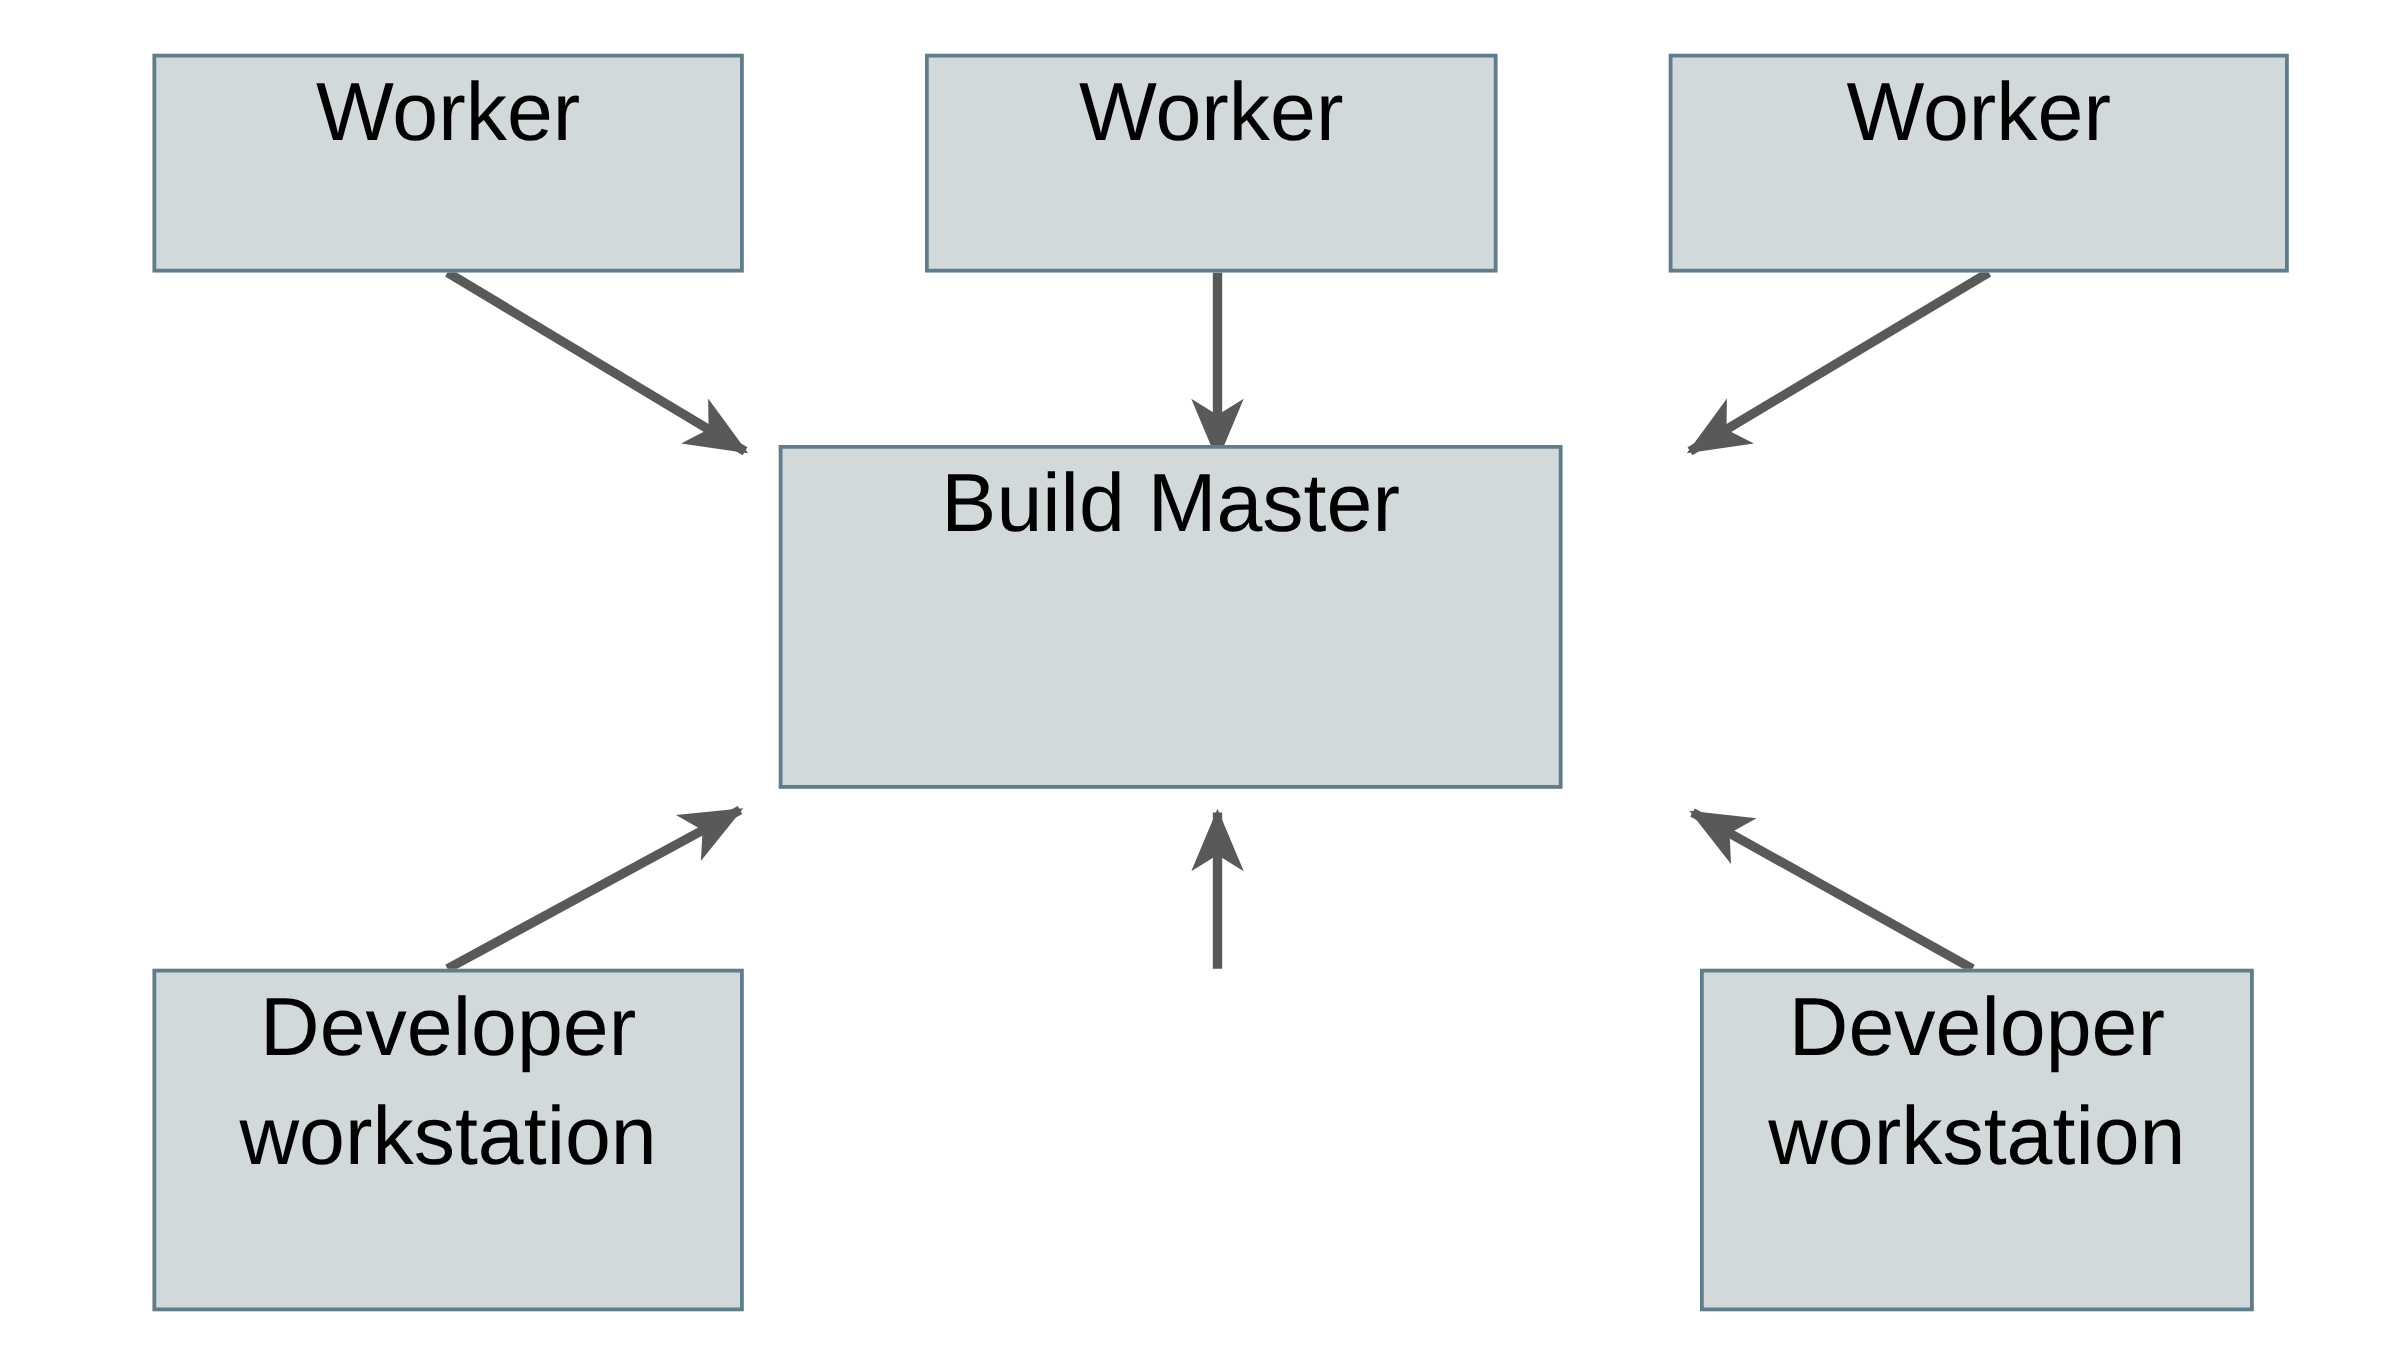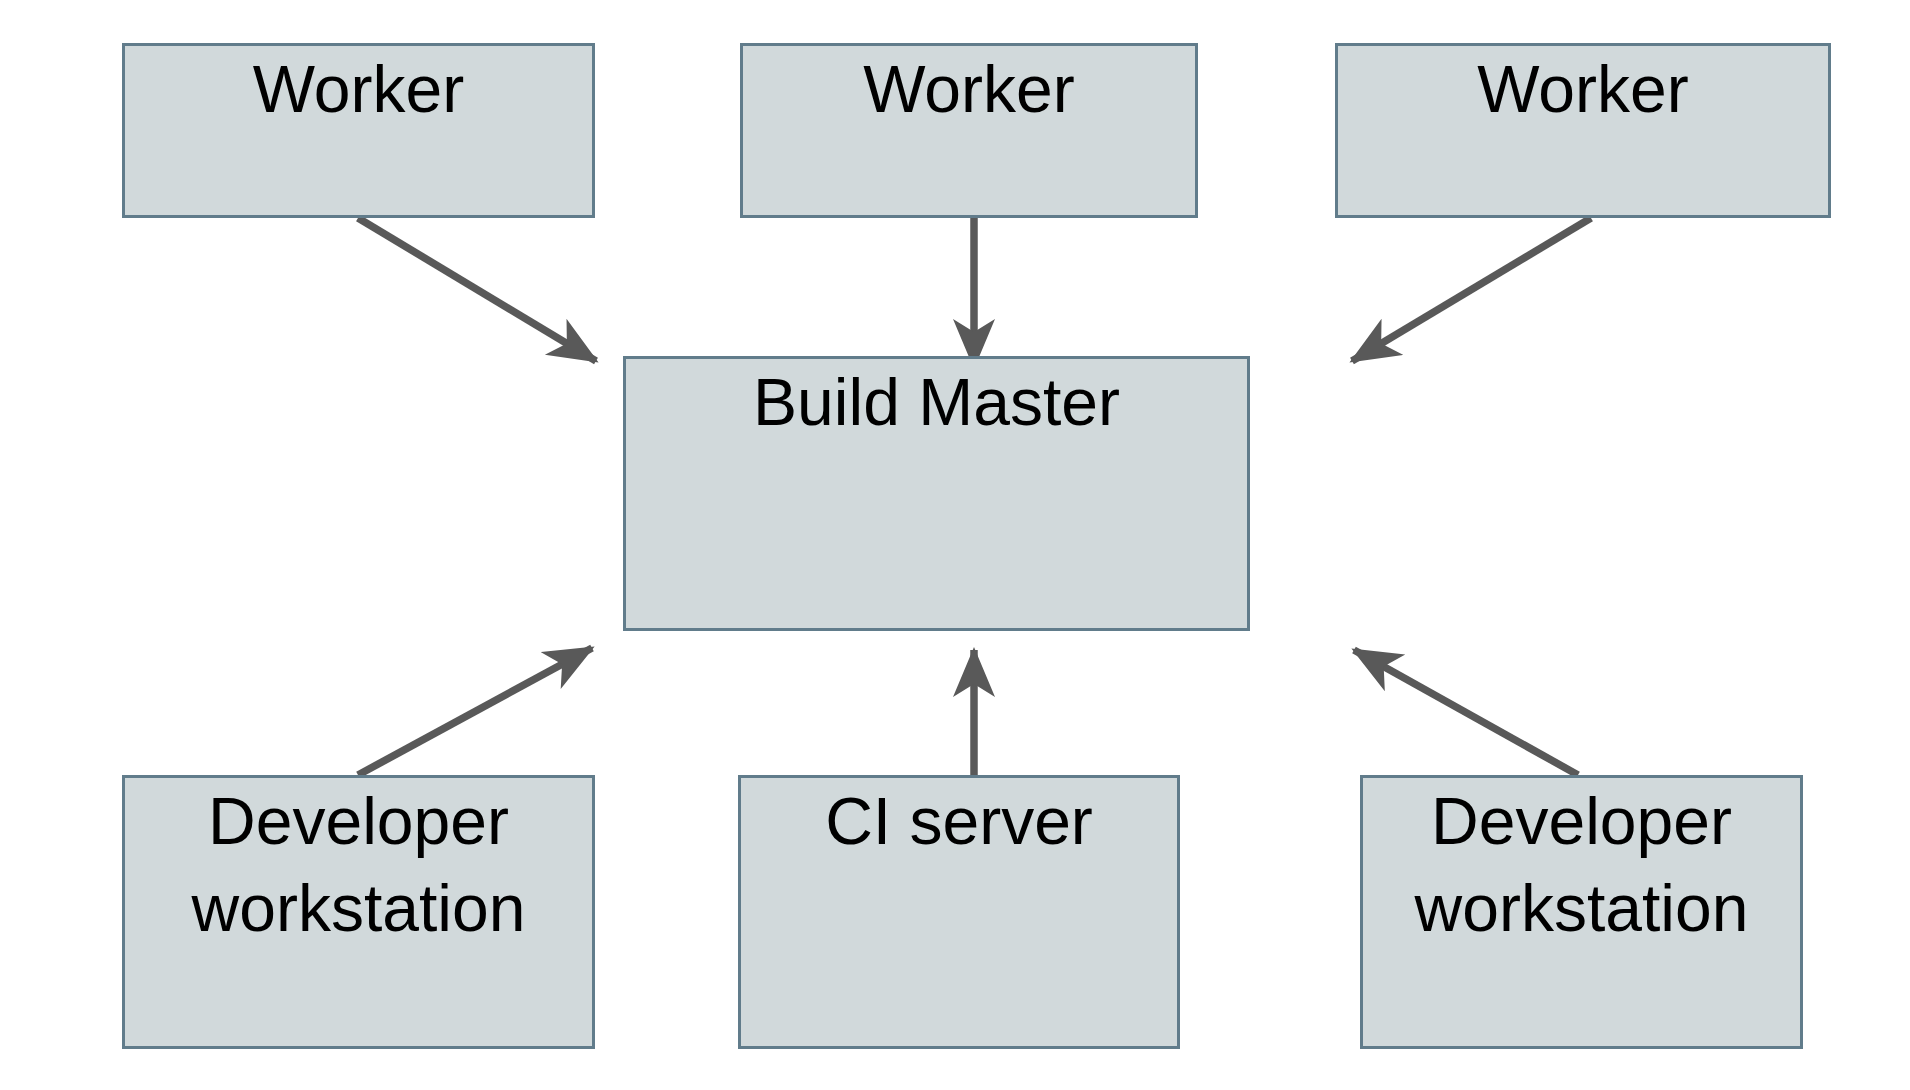--- a/index.html
+++ b/index.html
@@ -69,21 +69,18 @@
   </div>
 
   <div class="node" style="left:583px;  top:356px; width:627px; height:275px;margin-left:40px;">
     <span class="node-label">Build Master</span>
   </div>
 
   <div class="node" style="left:122px;  top:775px; width:473px; height:274px;">
     <span class="node-label">Developer workstation</span>
   </div>
 
-  <div class="node" style="left:738px;  top:775px; width:442px; height:274px;">
-    <span class="node-label">CI server</span>
-  </div>
 
   <div class="node" style="left:1360px; top:775px; width:443px; height:274px;">
     <span class="node-label">Developer workstation</span>
   </div>
 
 </div>
 
 </body></html>

